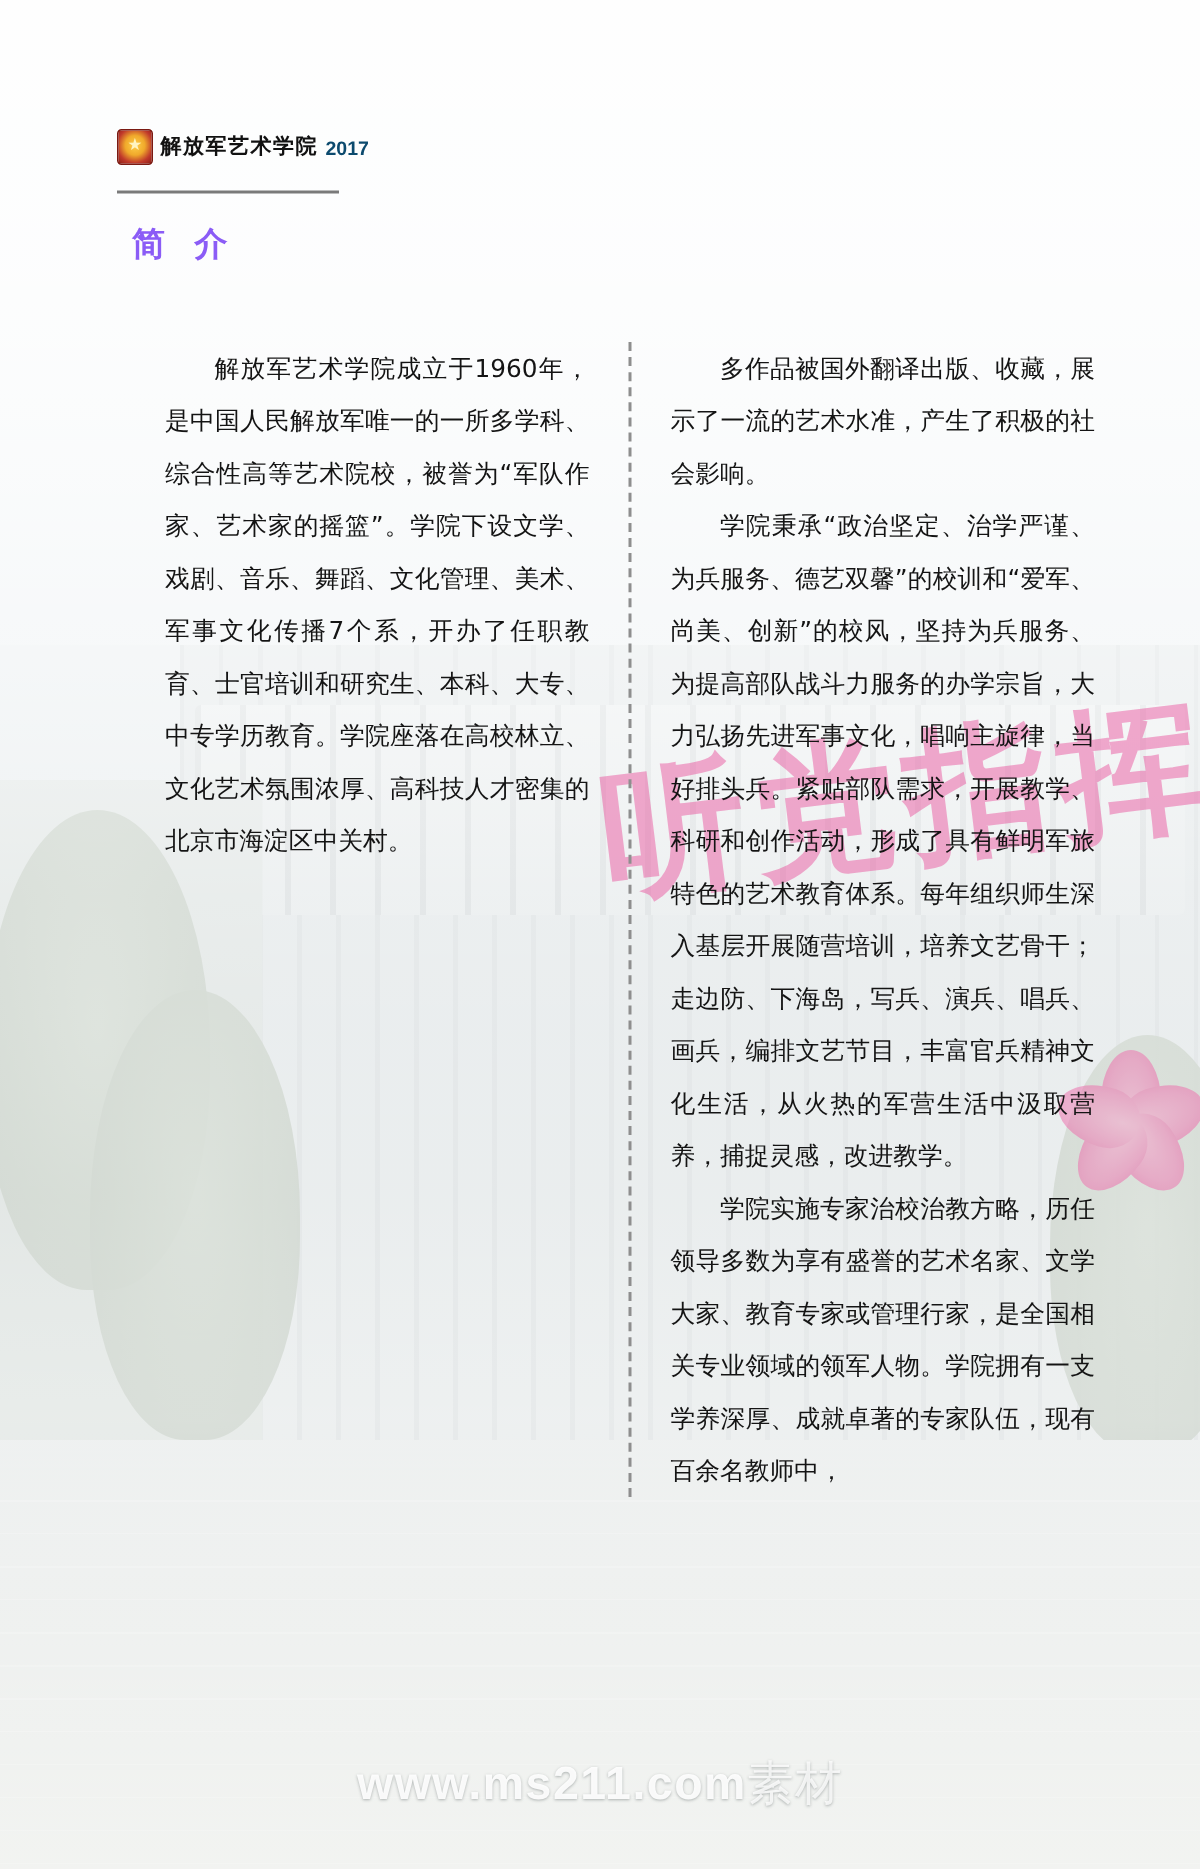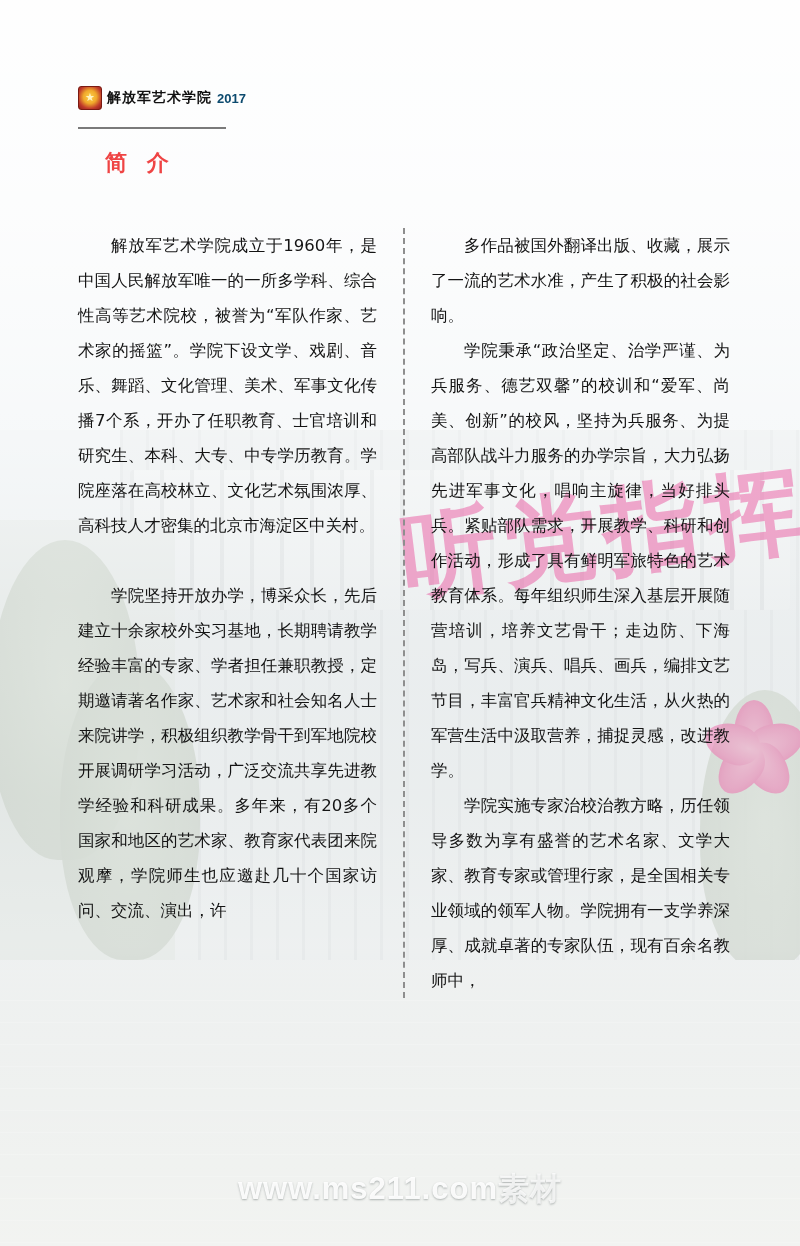--- a/index.html
+++ b/index.html
@@ -218,44 +218,43 @@
     background: #7a7a7a;
   }
 
   .section-title {
     position: absolute;
     left: 88px;
     top: 148px;
     font-family: "DejaVu Sans", sans-serif;
     font-size: 22px;
     font-weight: 700;
-    color: #ef4444;
+    color: #8b5cf6;
     letter-spacing: 6px;
-    margin-left: 17px;
   }
 
   
   .columns {
     position: absolute;
     left: 78px;
     top: 228px;
     width: 652px;
     display: flex;
     gap: 0px;
   }
   .col {
     width: 300px;
     font-family: "DejaVu Sans", sans-serif;
     font-size: 16.5px;
     line-height: 35px;
     color: #141414;
     text-align: justify;
     text-justify: inter-ideograph;
   }
-  .col.left { padding-right: 26px; }
+  .col.left { padding-right: 26px; margin-left: 32px; }
   .col.right { padding-left: 26px; }
   .col p {
     margin: 0 0 0 0;
     text-indent: 2em;
   }
   .col p + p { margin-top: 0; }
   .col-divider {
     width: 0px;
     border-left: 2px dashed #8e8e8e;
     margin: 0 0px;
@@ -273,21 +272,21 @@
     font-family: "Liberation Sans", sans-serif;
     font-size: 31px;
     font-weight: 700;
     color: rgba(255,255,255,0.92);
     letter-spacing: 1px;
     text-shadow: 0 1px 2px rgba(90,100,100,0.45);
     pointer-events: none;
   }
   .footer-watermark .cn {
     font-family: "DejaVu Sans", sans-serif;
-    font-weight: 700;
+    font-weight: 400;
     color: rgba(255,255,255,0.80);
   }
 </style>
 </head>
 <body>
 
 <div class="page">
 
   <div class="bg-photo">
     <div class="bg-sky"></div>
@@ -317,21 +316,20 @@
     <div class="masthead-year">2017</div>
   </div>
   <div class="masthead-rule"></div>
 
   <div class="section-title">简 介</div>
 
   <div class="columns">
     <div class="col left">
       <p>解放军艺术学院成立于1960年，是中国人民解放军唯一的一所多学科、综合性高等艺术院校，被誉为“军队作家、艺术家的摇篮”。学院下设文学、戏剧、音乐、舞蹈、文化管理、美术、军事文化传播7个系，开办了任职教育、士官培训和研究生、本科、大专、中专学历教育。学院座落在高校林立、文化艺术氛围浓厚、高科技人才密集的北京市海淀区中关村。</p>
       <div class="para-gap"></div>
-      <p>学院坚持开放办学，博采众长，先后建立十余家校外实习基地，长期聘请教学经验丰富的专家、学者担任兼职教授，定期邀请著名作家、艺术家和社会知名人士来院讲学，积极组织教学骨干到军地院校开展调研学习活动，广泛交流共享先进教学经验和科研成果。多年来，有20多个国家和地区的艺术家、教育家代表团来院观摩，学院师生也应邀赴几十个国家访问、交流、演出，许</p>
     </div>
 
     <div class="col-divider"></div>
 
     <div class="col right">
       <p>多作品被国外翻译出版、收藏，展示了一流的艺术水准，产生了积极的社会影响。</p>
       <p>学院秉承“政治坚定、治学严谨、为兵服务、德艺双馨”的校训和“爱军、尚美、创新”的校风，坚持为兵服务、为提高部队战斗力服务的办学宗旨，大力弘扬先进军事文化，唱响主旋律，当好排头兵。紧贴部队需求，开展教学、科研和创作活动，形成了具有鲜明军旅特色的艺术教育体系。每年组织师生深入基层开展随营培训，培养文艺骨干；走边防、下海岛，写兵、演兵、唱兵、画兵，编排文艺节目，丰富官兵精神文化生活，从火热的军营生活中汲取营养，捕捉灵感，改进教学。</p>
       <p>学院实施专家治校治教方略，历任领导多数为享有盛誉的艺术名家、文学大家、教育专家或管理行家，是全国相关专业领域的领军人物。学院拥有一支学养深厚、成就卓著的专家队伍，现有百余名教师中，</p>
     </div>
   </div>

